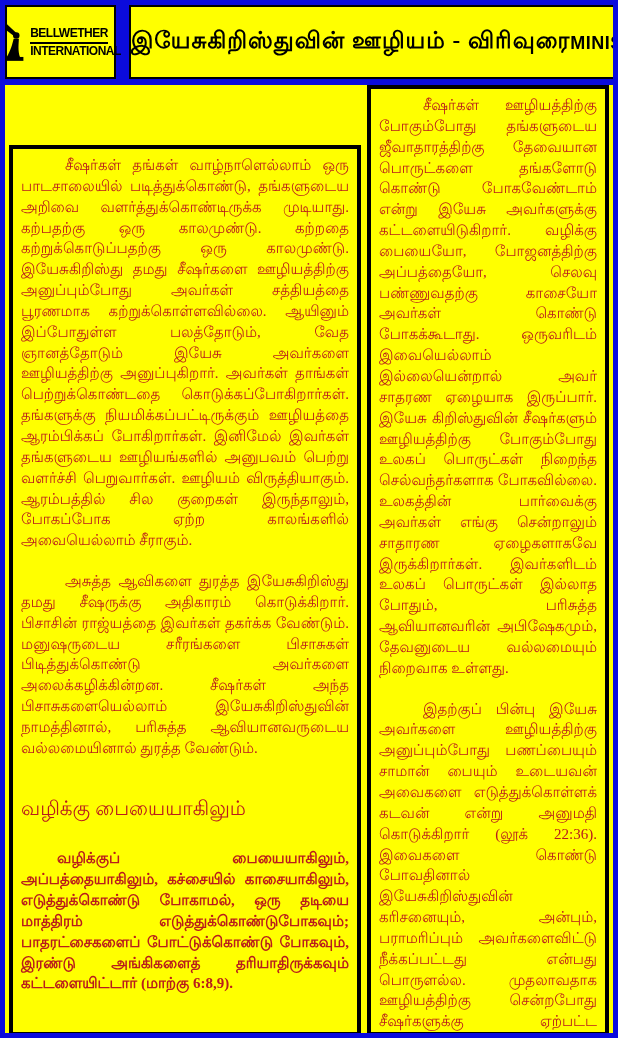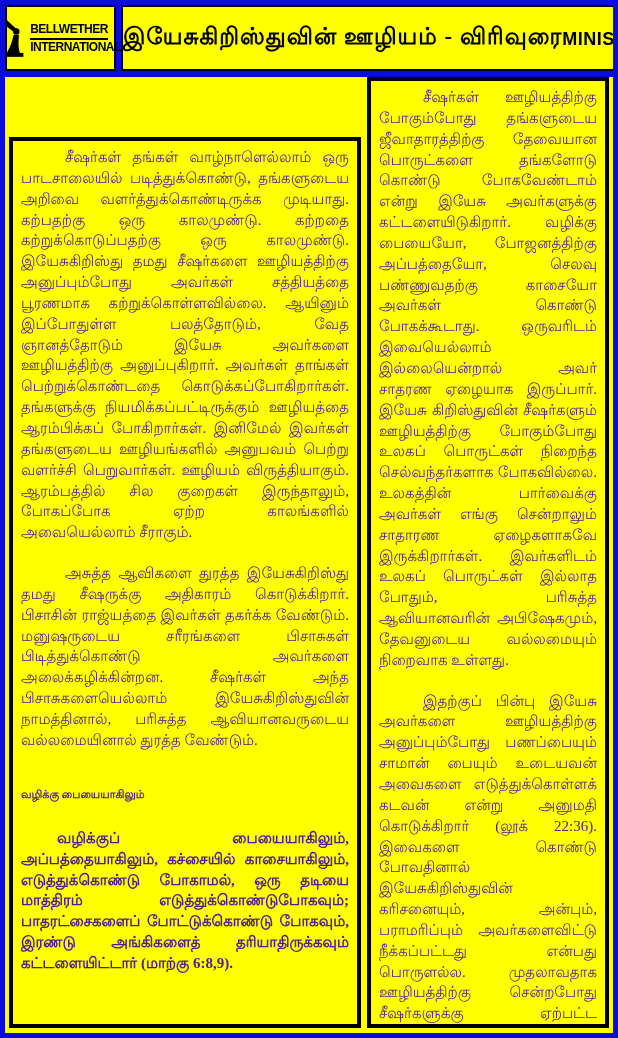--- a/index.html
+++ b/index.html
@@ -8,24 +8,24 @@
 
   .page {
     width:618px; height:1038px;
     background:#FFFF00;
     border:5px solid #0B0BDC;
     overflow:hidden;
   }
 
   
   .header {
-    height:72px;
+    height:80px;
     background:#0B0BDC;
     display:flex;
-    gap:5px;
+    gap:13px;
     padding-bottom:6px;
   }
   .hbox {
     background:#FFFF00;
     border:2px solid #000;
     display:flex;
     align-items:center;
     justify-content:center;
   }
   .logo-box { width:111px; gap:4px; padding:2px; }
@@ -66,39 +66,39 @@
     display:flex;
     background:#FFFF00;
     height:calc(1038px - 10px - 72px);
     padding:0 4px 5px 4px;
   }
   .col {
     border:4px solid #000;
     background:#FFFF00;
     padding:6px 8px;
     overflow:hidden;
-    color:#4c1d95;
+    color:#b91c1c;
     font-size:15px;
     line-height:1.39;
     text-align:justify;
   }
   .col.left {
     width:352px;
     margin-top:60px;
     flex:0 0 auto;
   }
   .col.right {
     flex:1;
     margin-left:6px;
   }
   .col p { text-indent:44px; margin-bottom:20px; }
   .col p.quote { font-weight:bold; text-indent:36px; margin-bottom:0; }
   .col h3.subhead {
-    font-size:11px;
-    font-weight:bold;
+    font-size:20px;
+    font-weight:normal;
     text-align:left;
     margin:36px 0 26px 0;
   }
 </style>
 </head>
 <body>
 
 <div class="page">
 
   <div class="header">

